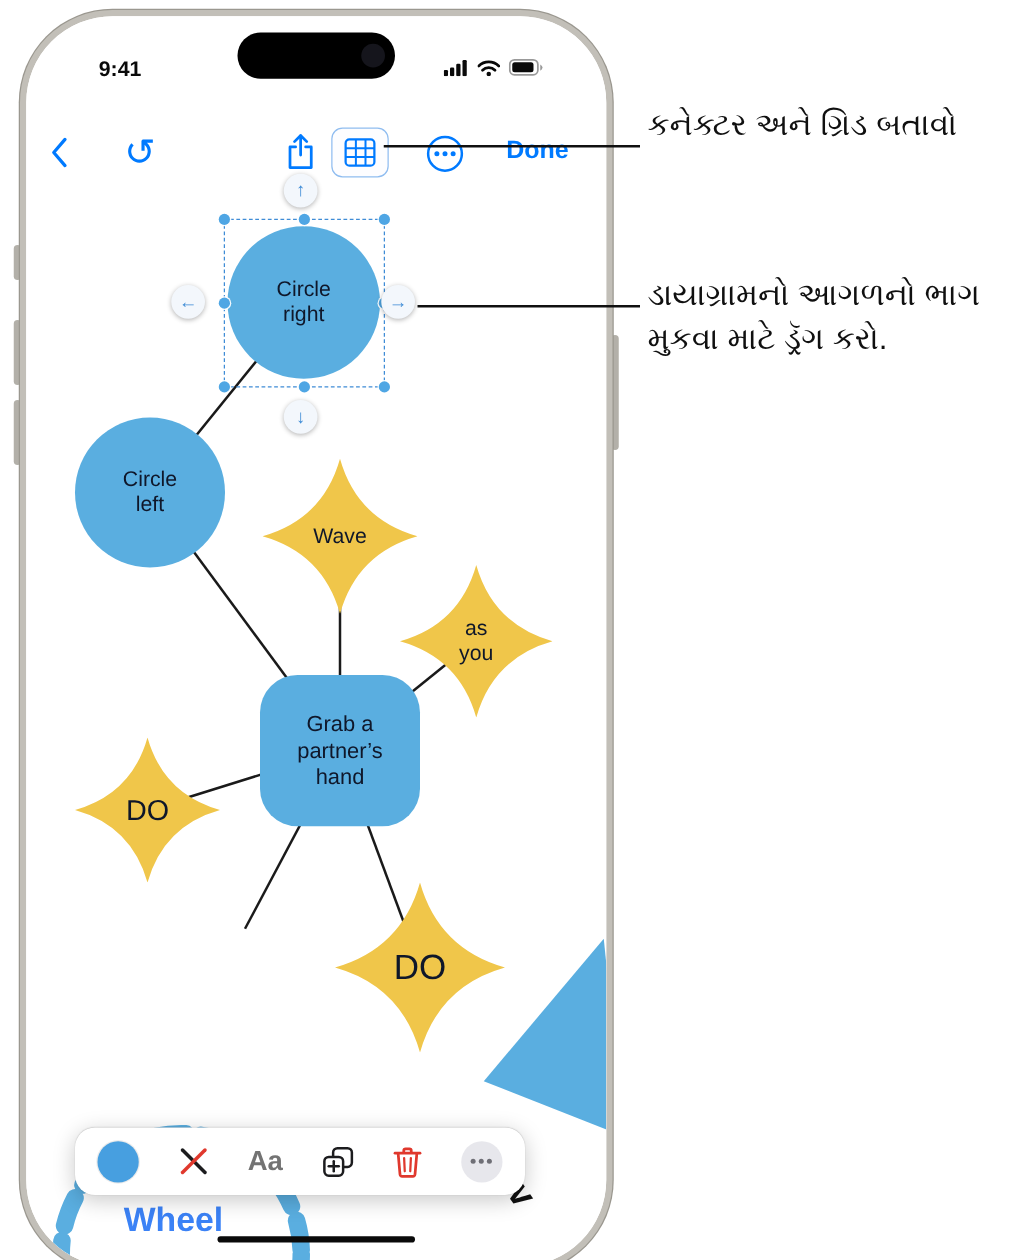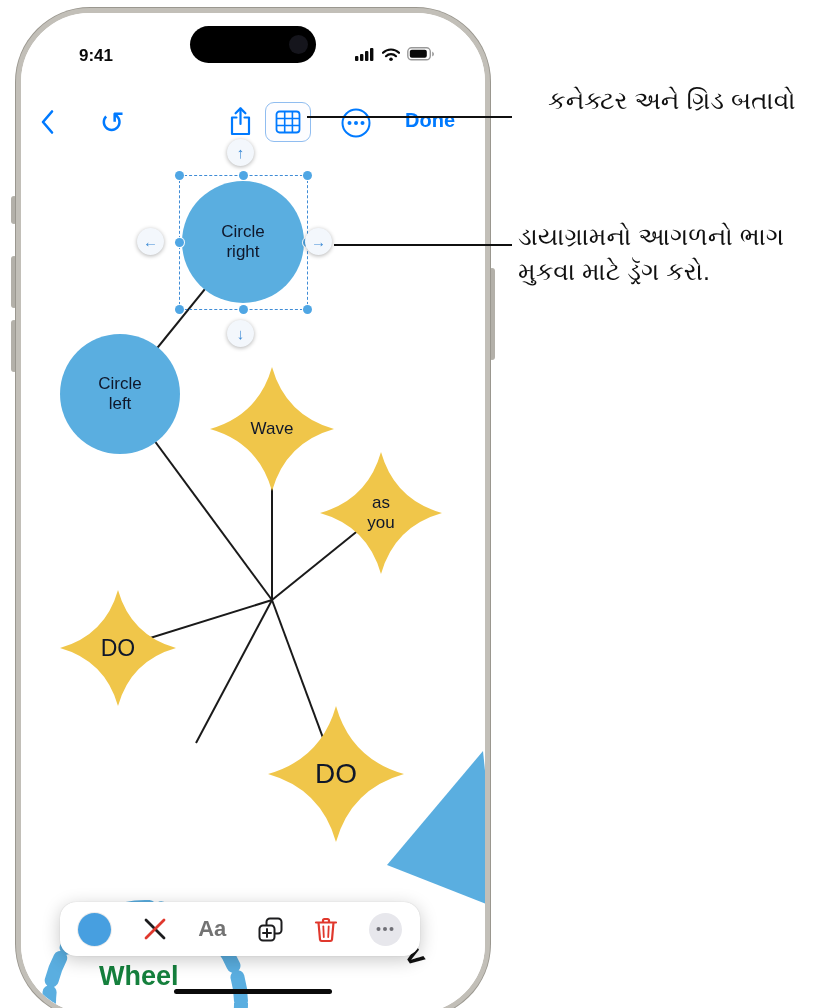--- a/index.html
+++ b/index.html
@@ -29,21 +29,21 @@
 
   
   .lines-layer { position:absolute; left:0; top:0; z-index:1; pointer-events:none; }
   .shape { position:absolute; display:flex; align-items:center; justify-content:center;
            text-align:center; color:#0f172a; z-index:2; }
   .blue-circle { background:#5aaee0; border-radius:50%; }
   .grab { background:#5aaee0; border-radius:30px; }
   .star { background:transparent; }
   .star svg { position:absolute; inset:0; }
   .star .lbl { position:relative; z-index:1; }
-  .wheel-label { position:absolute; font-size:27px; font-weight:700; color:#15803d; z-index:2; }
+  .wheel-label { position:absolute; font-size:27px; font-weight:700; color:#3b82f6; z-index:2; }
   .save-label  { position:absolute; font-size:29px; font-weight:700; color:#101010;
                  transform:rotate(55deg); transform-origin:left top; z-index:2; }
   .squiggle { text-decoration:underline wavy #e0382d 2px; text-underline-offset:5px; }
 
   
   .sel-box { position:absolute; left:158px; top:162px; width:129px; height:135px;
              border:1.6px dashed #3f8cd6; z-index:3; }
   .dot { position:absolute; width:9px; height:9px; border-radius:50%; background:#4fa6e4;
          box-shadow:0 0 0 1px rgba(255,255,255,.95); }
   .conn-arrow { position:absolute; width:27px; height:27px; border-radius:50%; background:#f3f7fc;
@@ -163,20 +163,23 @@
         <span class="lbl" style="width:60px;">Wave</span>
       </div>
 
       <div class="shape star" style="left:299px; top:439px; width:122px; height:122px; font-size:17px;">
         <svg viewBox="0 0 100 100">
           <path d="M50 0 Q61 39 100 50 Q61 61 50 100 Q39 61 0 50 Q39 39 50 0 Z" fill="#f0c64a"></path>
         </svg>
         <span class="lbl" style="width:38px;">as you</span>
       </div>
 
+      <div class="shape grab" style="left:187px; top:527px; width:128px; height:121px; font-size:17.5px;">
+        <span style="width:90px;">Grab a partner’s hand</span>
+      </div>
 
       <div class="shape star" style="left:39px; top:577px; width:116px; height:116px; font-size:23px;">
         <svg viewBox="0 0 100 100">
           <path d="M50 0 Q61 39 100 50 Q61 61 50 100 Q39 61 0 50 Q39 39 50 0 Z" fill="#f0c64a"></path>
         </svg>
         <span class="lbl">DO</span>
       </div>
 
 
       <div class="shape star" style="left:247px; top:693px; width:136px; height:136px; font-size:28px;">
@@ -245,21 +248,21 @@
             <circle cx="16.5" cy="10" r="2" fill="#6f6f76"></circle>
           </svg>
         </div>
       </div>
 
       <div class="home-indicator"></div>
     </div>
   </div>
 
   <div class="callout-line" style="left:307px; top:116px; width:205px;"></div>
-  <div class="callout" style="left:548px; top:83px;text-align:right;">
+  <div class="callout" style="left:518px; top:83px;text-align:right;">
     <div>કનેક્ટર અને ગ્રિડ બતાવો</div>
   </div>
 
   <div class="callout-line" style="left:334px; top:244px; width:178px;"></div>
   <div class="callout" style="left:518px; top:219px;">
     <div>ડાયાગ્રામનો આગળનો ભાગ</div>
     <div>મુકવા માટે ડ્રૅગ કરો.</div>
   </div>
 
 </div>

